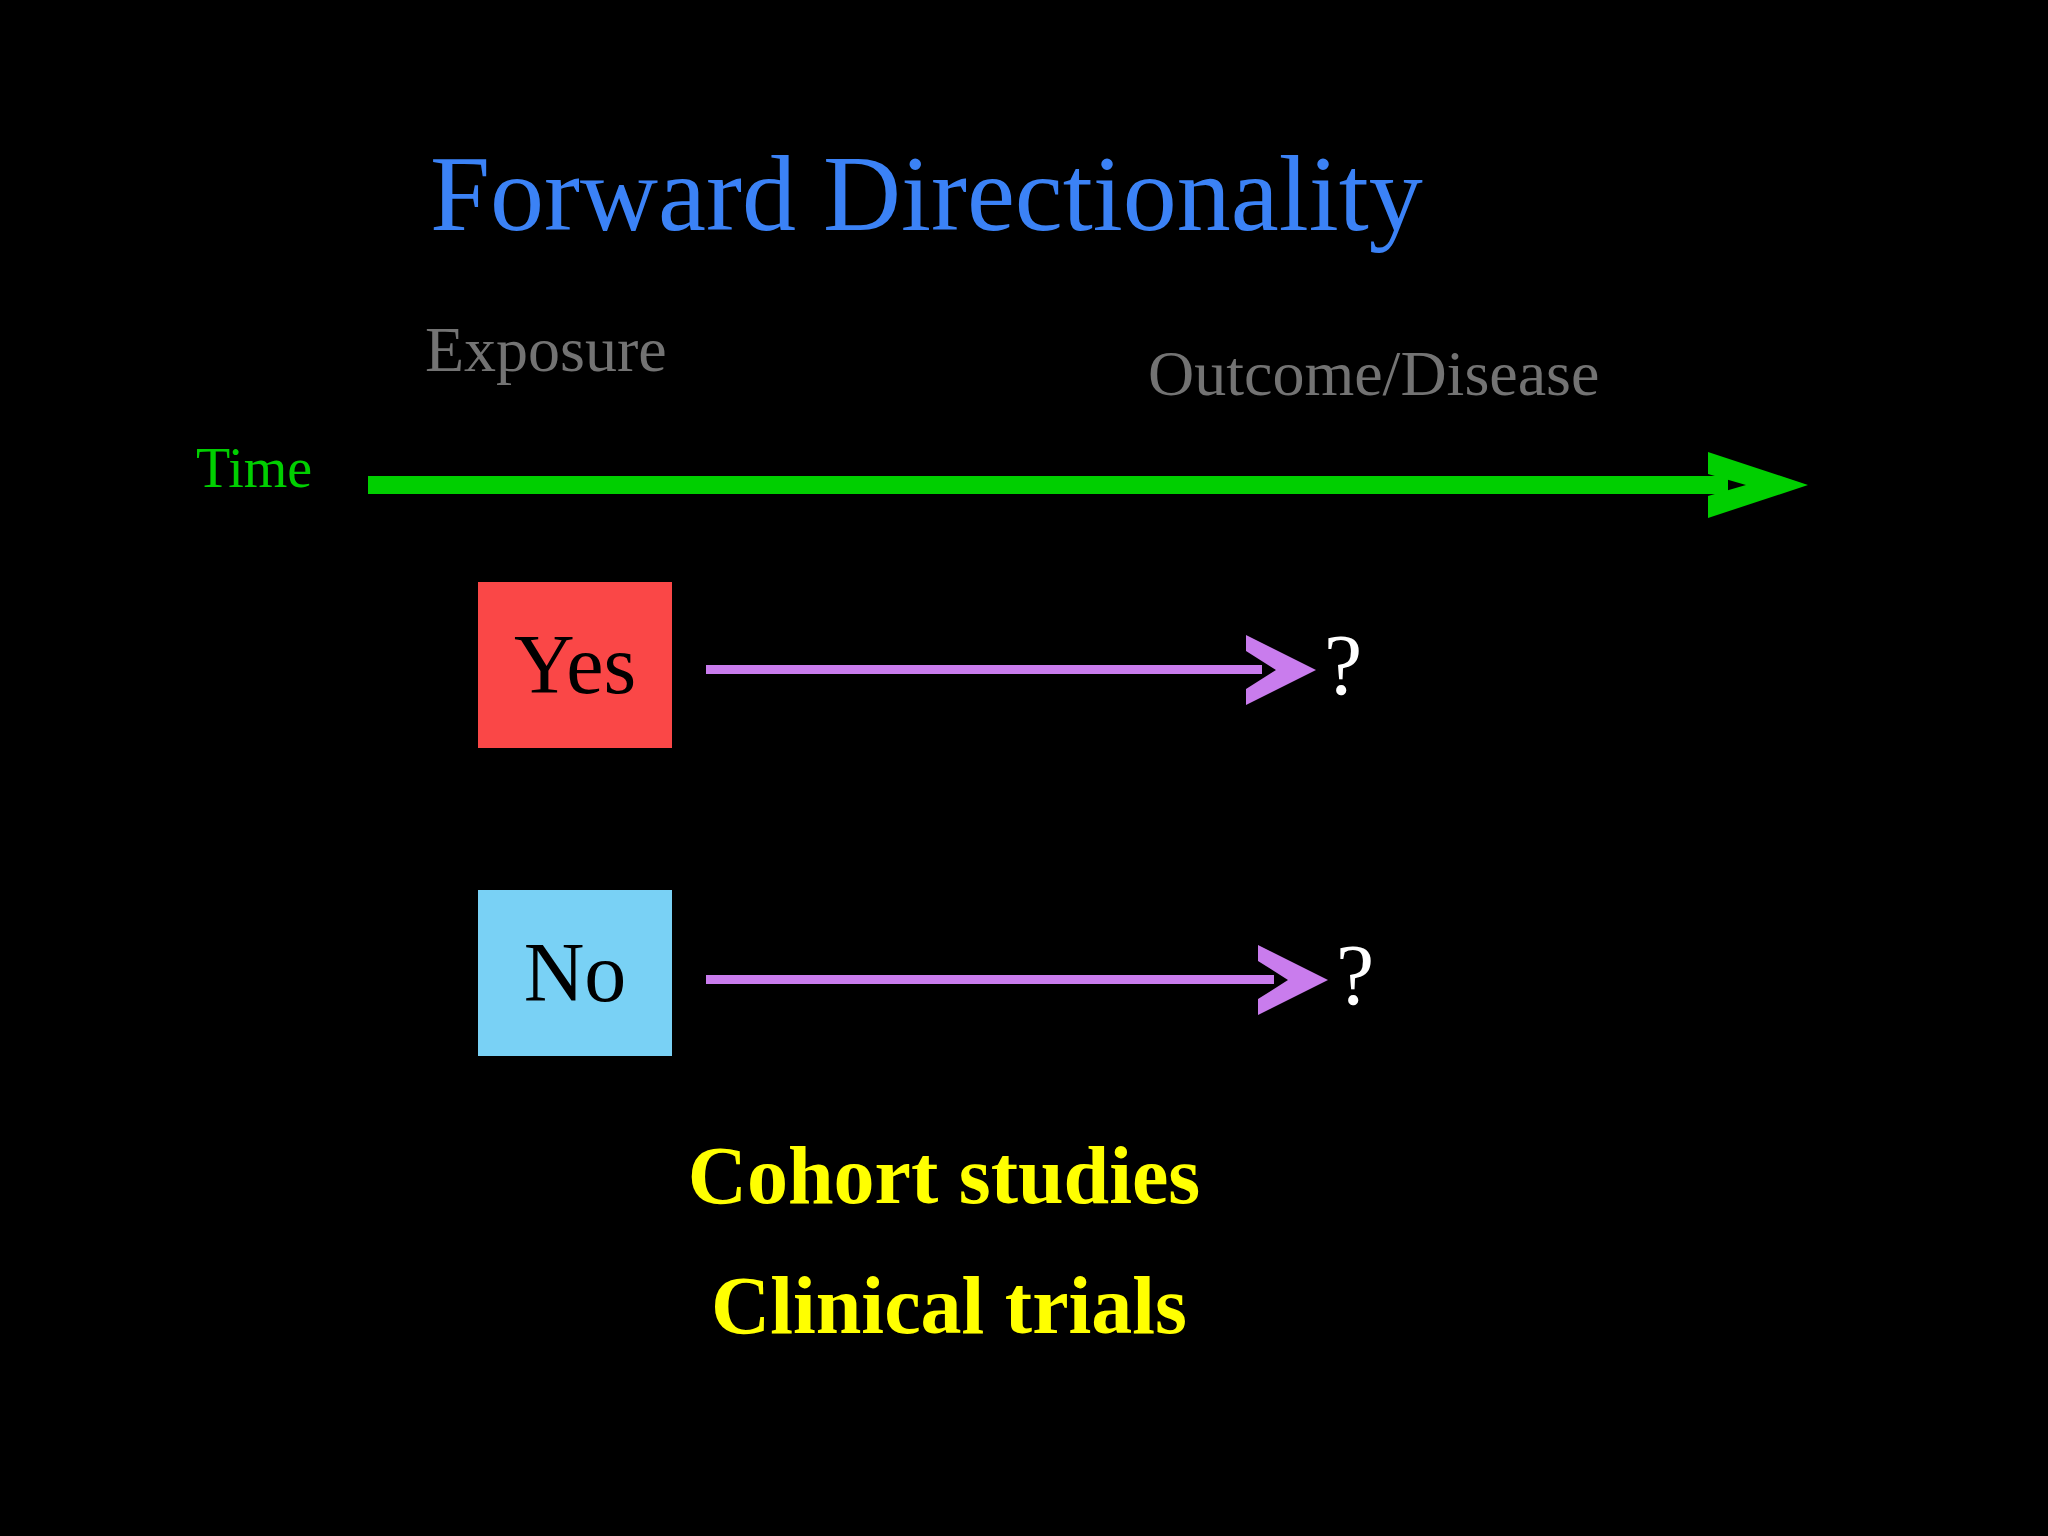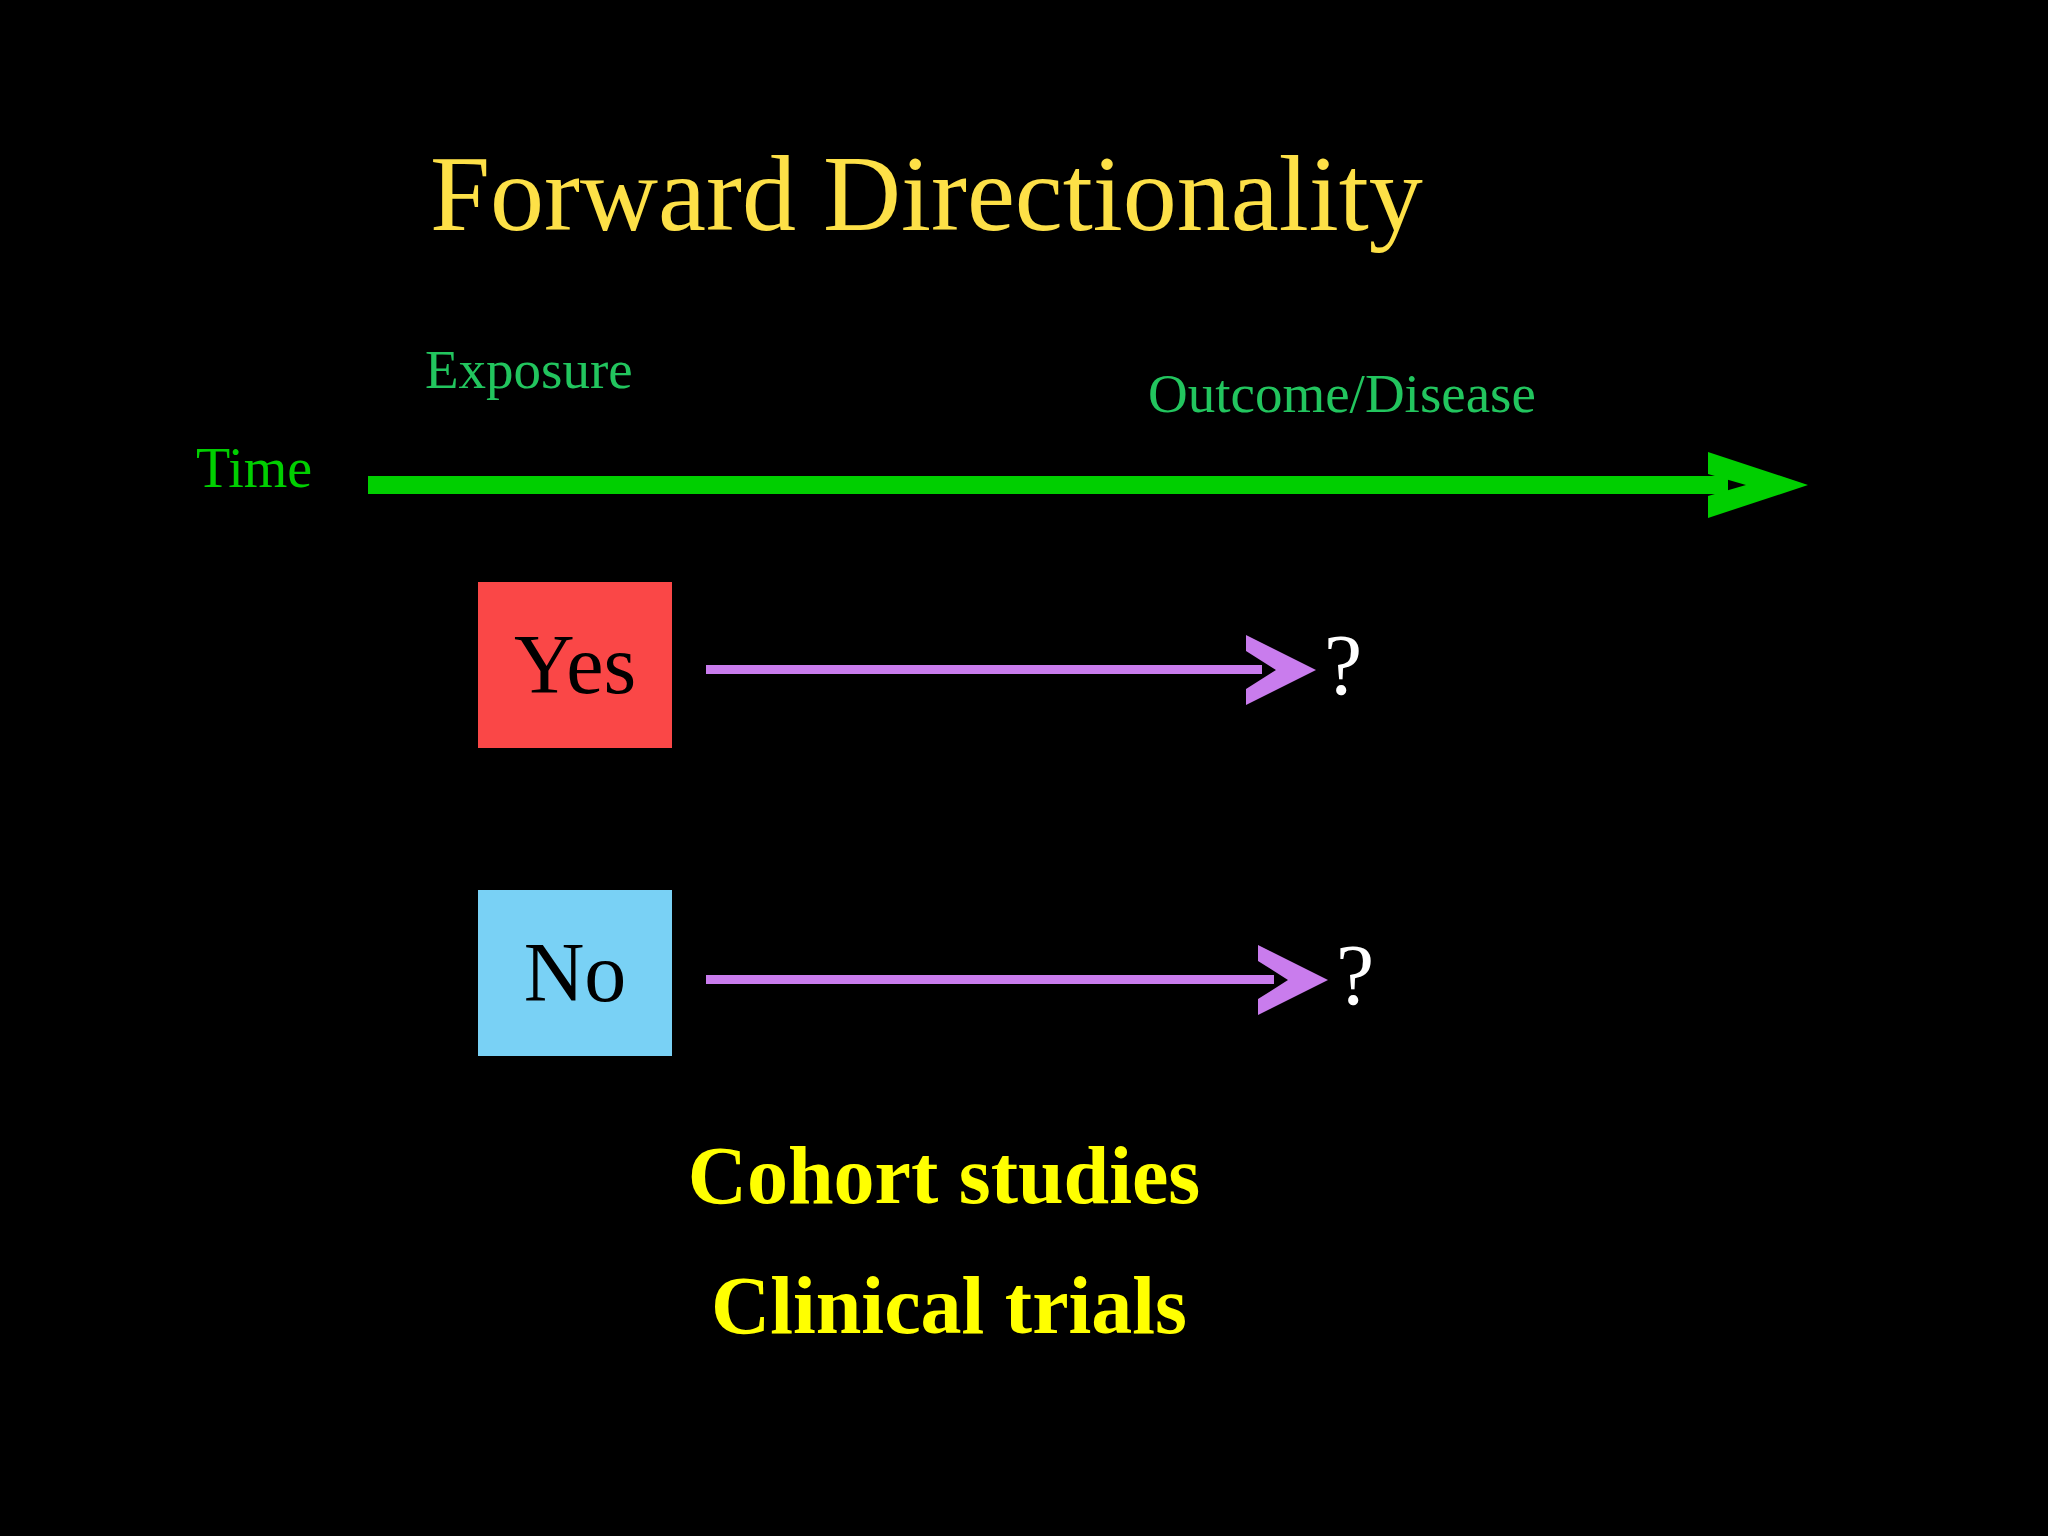--- a/index.html
+++ b/index.html
@@ -16,32 +16,32 @@
     font-family: "Liberation Serif", "DejaVu Serif", serif;
   }
 
   
   .title {
     position: absolute;
     left: 430px;
     top: 140px;
     font-size: 108px;
     line-height: 1;
-    color: #fde047;
+    color: #3b82f6;
     white-space: nowrap;
     letter-spacing: 0px;
   }
 
   
   .col-head {
     position: absolute;
-    top: 342px;
-    font-size: 55px;
+    top: 318px;
+    font-size: 64px;
     line-height: 1;
-    color: #22c55e;
+    color: #737373;
     white-space: nowrap;
   }
   .col-head.exposure { left: 425px; }
   .col-head.outcome  { left: 1148px; margin-top: 24px; }
 
   
   .time-label {
     position: absolute;
     left: 196px;
     top: 440px;

